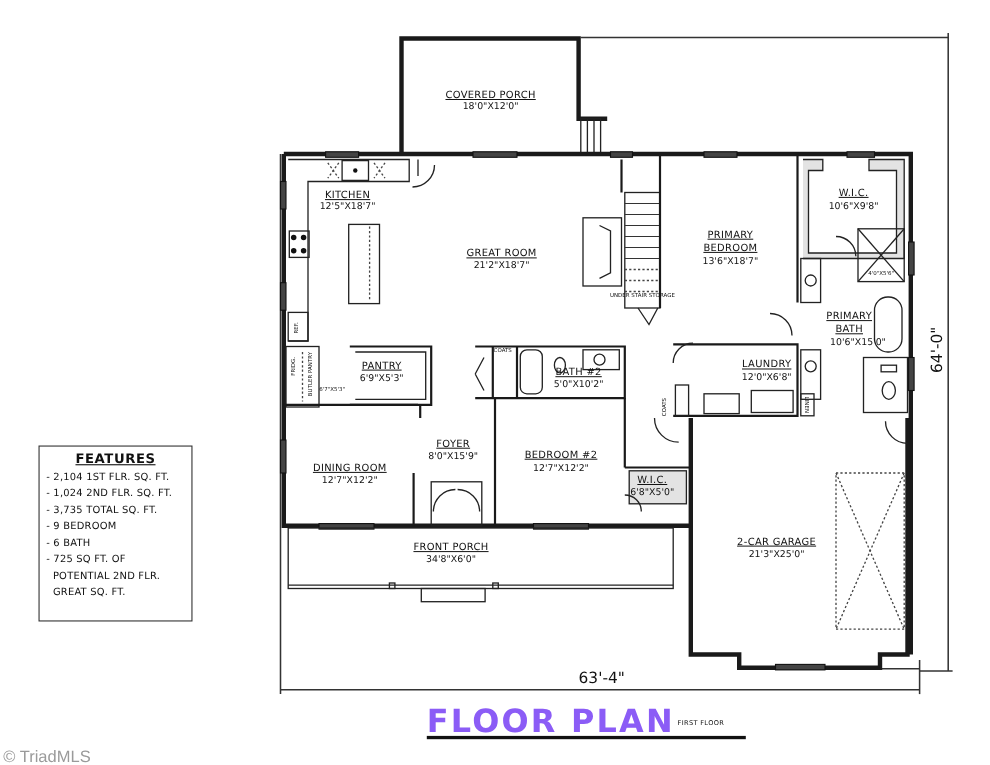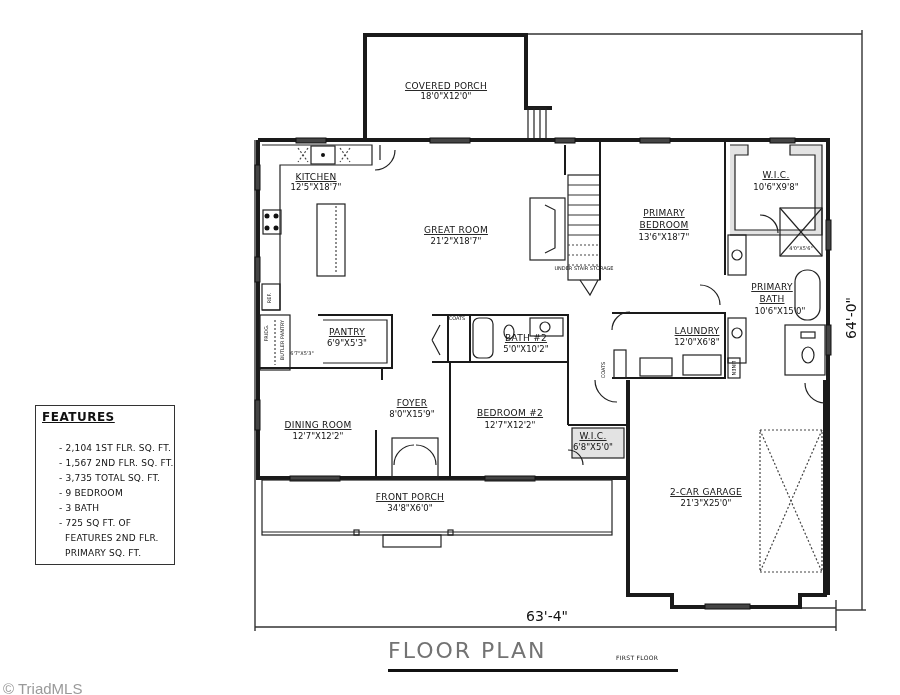--- a/index.html
+++ b/index.html
@@ -10,25 +10,25 @@
     .line { fill: none; stroke: #222; stroke-width: 1.2; }
     .dim { fill: none; stroke: #333; stroke-width: 1.4; }
     .dotted { fill: none; stroke: #444; stroke-width: 1.2; stroke-dasharray: 2 2; }
     .fill-grey { fill: #e3e3e3; stroke: #222; stroke-width: 1.2; }
     .win { fill: #444; stroke: #111; stroke-width: 1; }
     .room-name { font-family: "DejaVu Sans", sans-serif; font-size: 9px; letter-spacing: 0.3px; fill: #111; text-decoration: underline; }
     .room-dim { font-family: "DejaVu Sans", sans-serif; font-size: 8.5px; fill: #111; }
     .small { font-family: "DejaVu Sans", sans-serif; font-size: 5px; fill: #111; }
     .dimtext { font-family: "DejaVu Sans", sans-serif; font-size: 14px; fill: #111; }
     .features-box { position: absolute; left: 35px; top: 405px; width: 140px; height: 160px; border: 1.5px solid #333; background: #fff; box-sizing: border-box; padding: 4px 6px; }
-    .features-title { text-align: left; font-size: 12px; font-weight: bold; text-decoration: underline; letter-spacing: 0.5px; color: #111; margin-bottom: 3px; font-family: "DejaVu Sans", sans-serif; }
-    .features-list { list-style: none; margin: 17px; padding: 0; font-size: 9px; line-height: 15px; color: #111; font-family: "DejaVu Sans", sans-serif; letter-spacing: 0.2px; }
+    .features-title { text-align: center; font-size: 12px; font-weight: bold; text-decoration: underline; letter-spacing: 0.5px; color: #111; margin-bottom: 3px; font-family: "DejaVu Sans", sans-serif; }
+    .features-list { list-style: none; margin: 0; padding: 0; font-size: 9px; line-height: 15px; color: #111; font-family: "DejaVu Sans", sans-serif; letter-spacing: 0.2px; }
     .features-list li { white-space: pre; }
     .title-block { position: absolute; left: 388px; top: 638px; width: 290px; height: 34px; }
-    .title-main { position: absolute; left: 0; top: 0; font-size: 22px; font-weight: normal; letter-spacing: 2px; color: #737373; font-family: "DejaVu Sans", sans-serif; }
+    .title-main { position: absolute; left: 0; top: 0; font-size: 29px; font-weight: bold; letter-spacing: 2px; color: #8b5cf6; font-family: "DejaVu Sans", sans-serif; }
     .title-sub { position: absolute; left: 228px; top: 16px; font-size: 6px; color: #111; font-family: "DejaVu Sans", sans-serif; letter-spacing: 0.3px; }
     .title-rule { position: absolute; left: 388px; top: 669px; width: 290px; height: 3px; background: #111; }
     .watermark { position: absolute; left: 3px; top: 680px; font-size: 15px; color: #9a9a9a; font-family: "Liberation Sans", sans-serif; }
   </style>
 </head>
 <body>
 
 <svg width="900" height="695" viewBox="0 0 900 695">
 
   <g>
@@ -245,27 +245,27 @@
   </g>
 
   <text class="dimtext" x="547" y="621" text-anchor="middle">63'-4"</text>
   <text class="dimtext" x="856" y="318" text-anchor="middle" transform="rotate(-90 856 318)">64'-0"</text>
 </svg>
 
 <div class="features-box">
   <div class="features-title">FEATURES</div>
   <ul class="features-list">
     <li>- 2,104 1ST FLR. SQ. FT.</li>
-    <li>- 1,567 2ND FLR. SQ. FT.</li>
+    <li>- 1,024 2ND FLR. SQ. FT.</li>
     <li>- 3,735 TOTAL SQ. FT.</li>
     <li>- 9 BEDROOM</li>
-    <li>- 3 BATH</li>
+    <li>- 6 BATH</li>
     <li>- 725 SQ FT. OF</li>
-    <li>  FEATURES 2ND FLR.</li>
-    <li>  PRIMARY SQ. FT.</li>
+    <li>  POTENTIAL 2ND FLR.</li>
+    <li>  GREAT SQ. FT.</li>
   </ul>
 </div>
 
 <div class="title-block">
   <span class="title-main">FLOOR PLAN</span>
   <span class="title-sub">FIRST FLOOR</span>
 </div>
 <div class="title-rule"></div>
 
 <div class="watermark">© TriadMLS</div>

